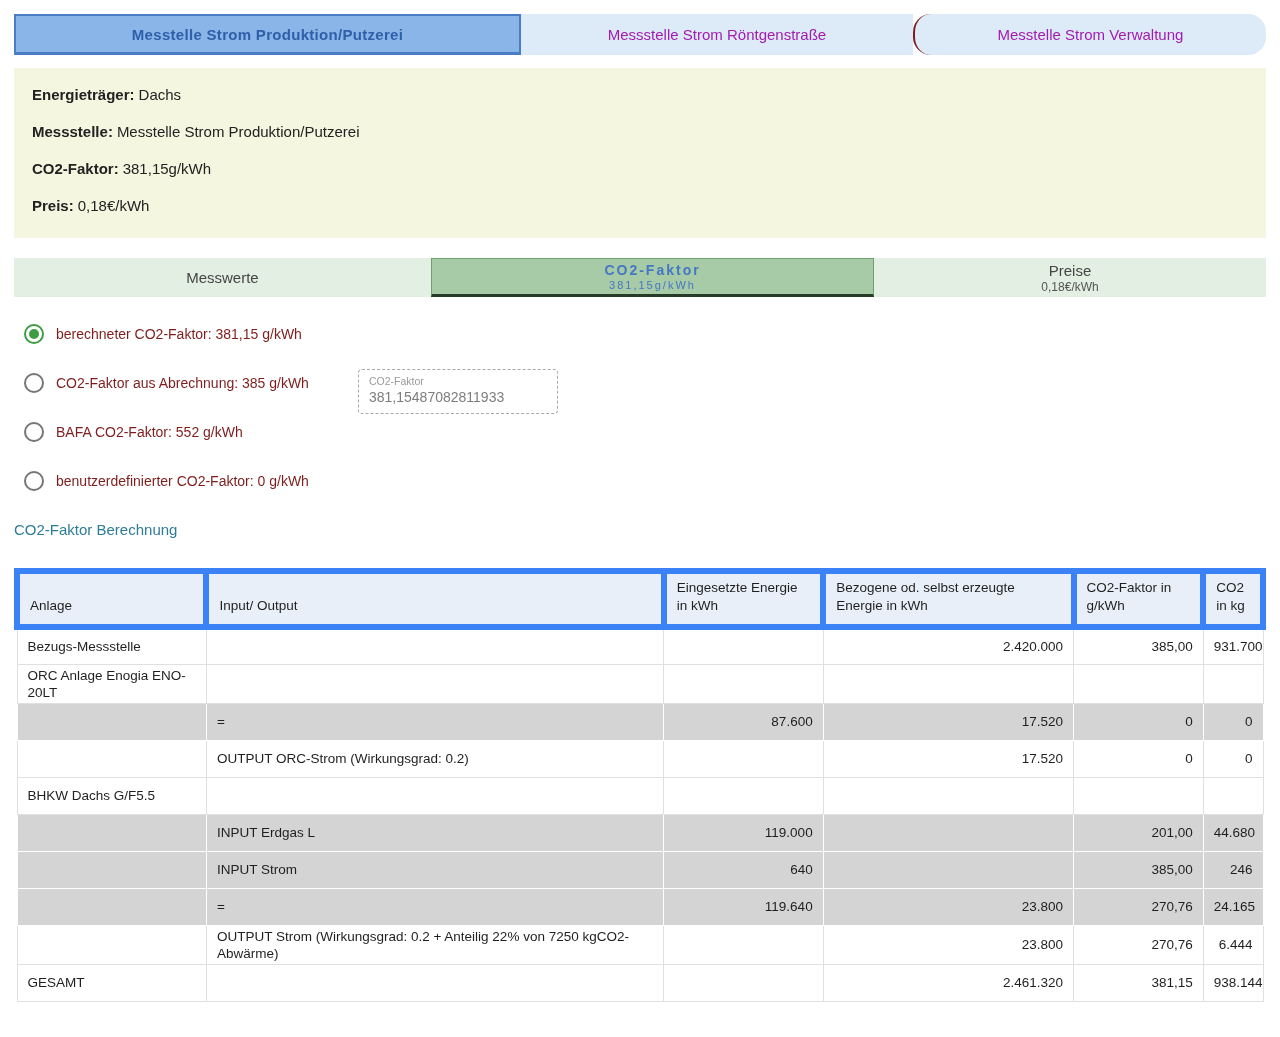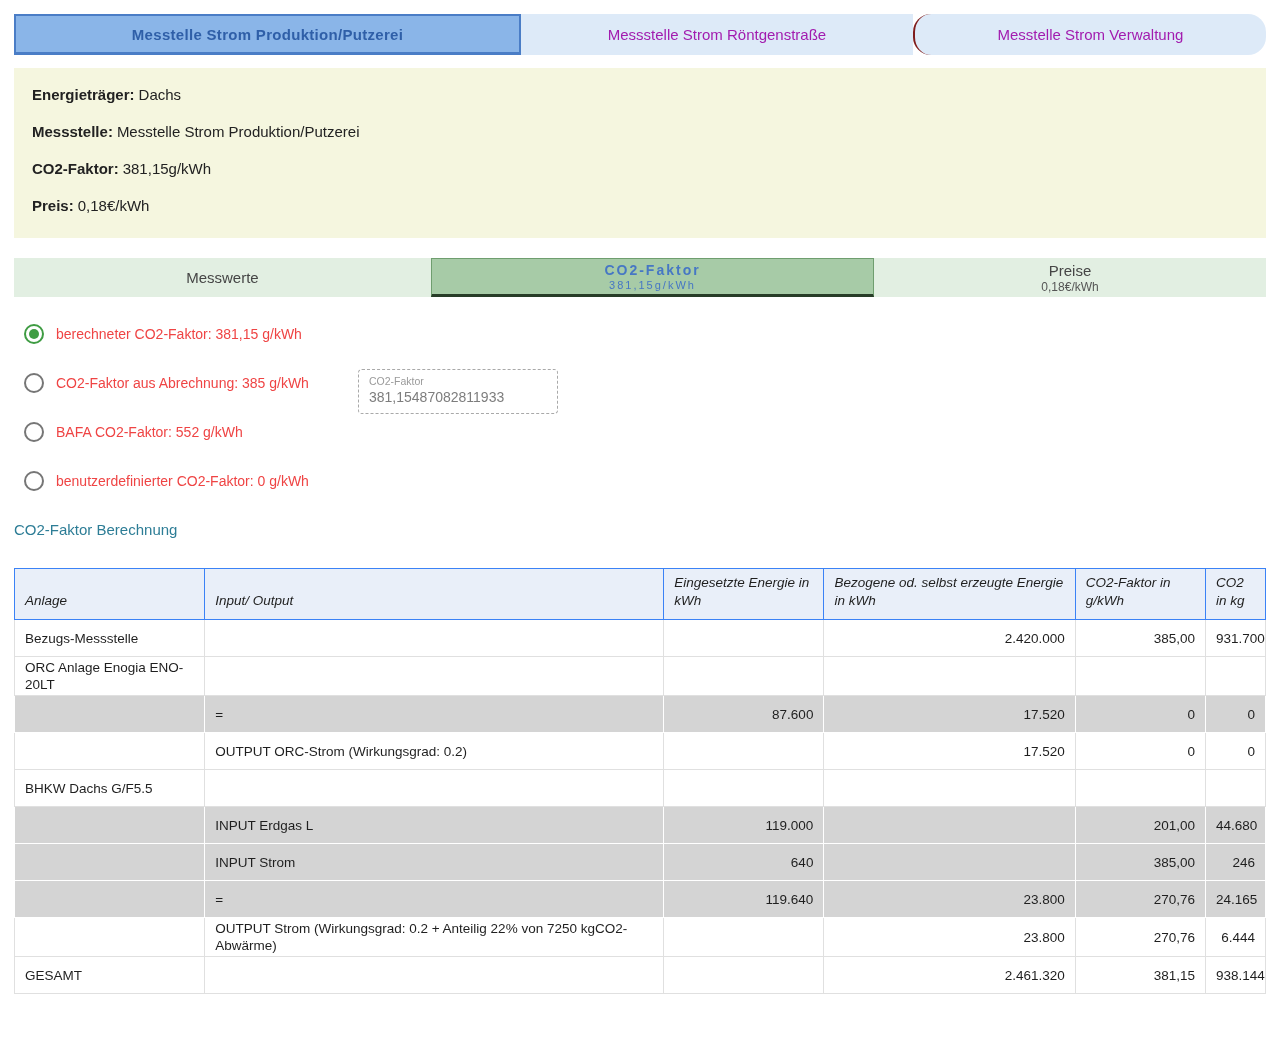--- a/index.html
+++ b/index.html
@@ -58,40 +58,39 @@
   .radio-row { height: 49px; display: flex; align-items: center; padding-left: 10px; cursor: pointer; }
   .radio {
     width: 20px; height: 20px; border-radius: 50%;
     border: 2px solid #767676; position: relative; flex: none; background: #fff;
   }
   .radio.selected { border-color: #3f9c43; }
   .radio.selected::after {
     content: ""; position: absolute; left: 3px; top: 3px; right: 3px; bottom: 3px;
     border-radius: 50%; background: #3f9c43;
   }
-  .radio-label { margin-left: 12px; font-size: 14px; color: #ef4444; }
+  .radio-label { margin-left: 12px; font-size: 14px; color: #7f1d1d; }
 
   .co2-input {
     position: absolute; left: 344px; top: 60px; width: 200px;
     border: 1px dashed #a9a9a9; border-radius: 4px; padding: 5px 10px 6px 10px;
     background: #fff; cursor: text;
   }
   .co2-input-label { font-size: 10.5px; color: #9a9a9a; line-height: 13px; }
   .co2-input-value { font-size: 14px; color: #7d7d7d; line-height: 19px; }
 
   
   .calc-link { margin: 16px 0 30px 0; font-size: 15px; color: #2d7d96; cursor: pointer; }
 
   
   table { width: 100%; border-collapse: collapse; font-size: 13.5px; color: #1f1f1f; table-layout: fixed; }
   th {
     background: #e9eff9; font-weight: 400; text-align: left; vertical-align: bottom;
-    height: 47px; padding: 5px 10px 9px 10px; border: 1px solid #3b82f6;
+    height: 47px; padding: 5px 10px 9px 10px; border: 6px solid #3b82f6;
     line-height: 18px;
-    font-style: italic;
   }
   td {
     height: 37px; padding: 2px 10px; border: 1px solid #e0e0e0;
     vertical-align: middle; line-height: 17px; background: #ffffff;
   }
   td.num { text-align: right; }
   tr.shaded td { background: #d4d4d4; border-color: #ffffff; }
 </style>
 </head>
 <body>

